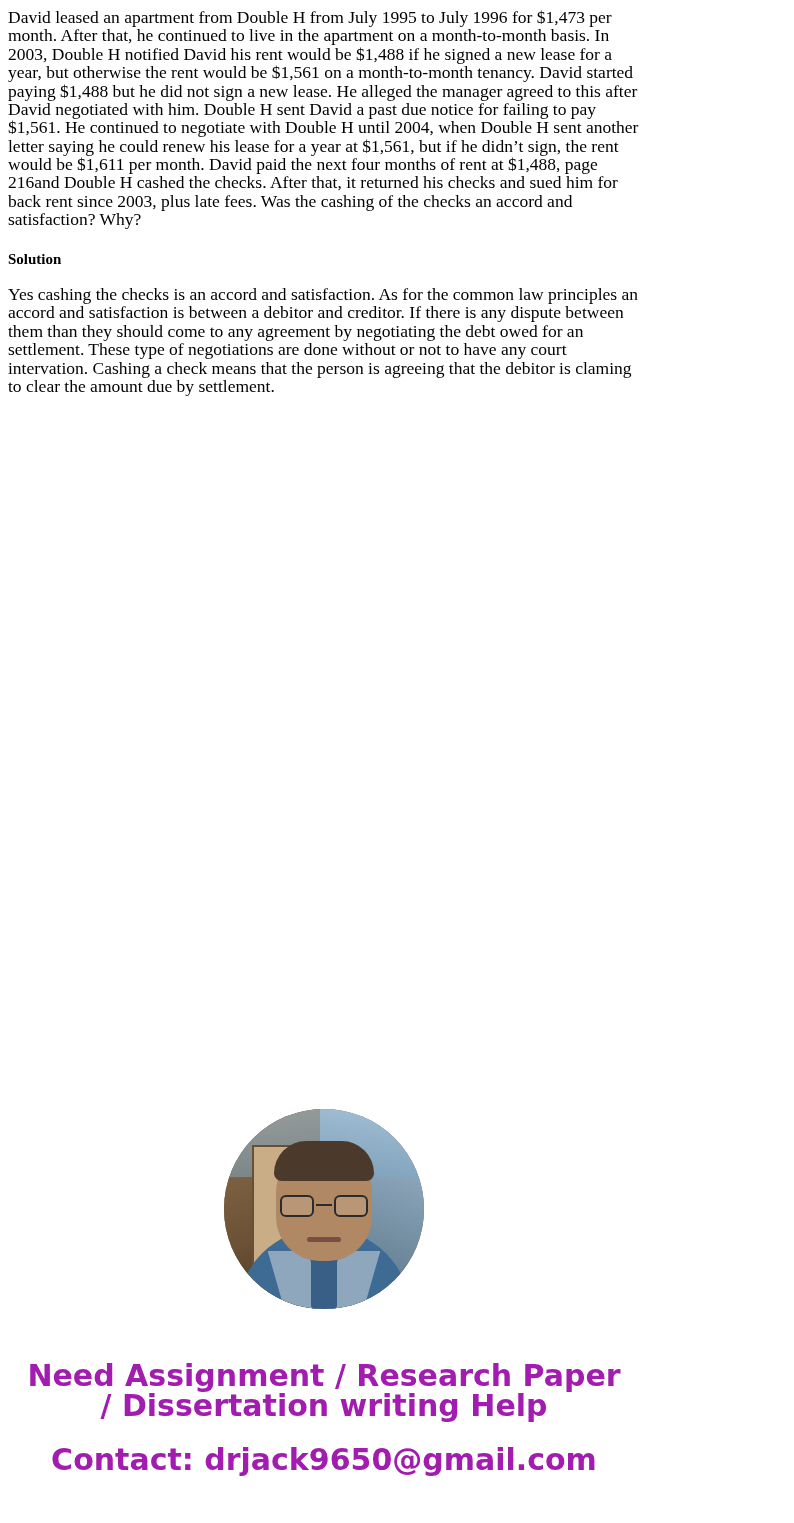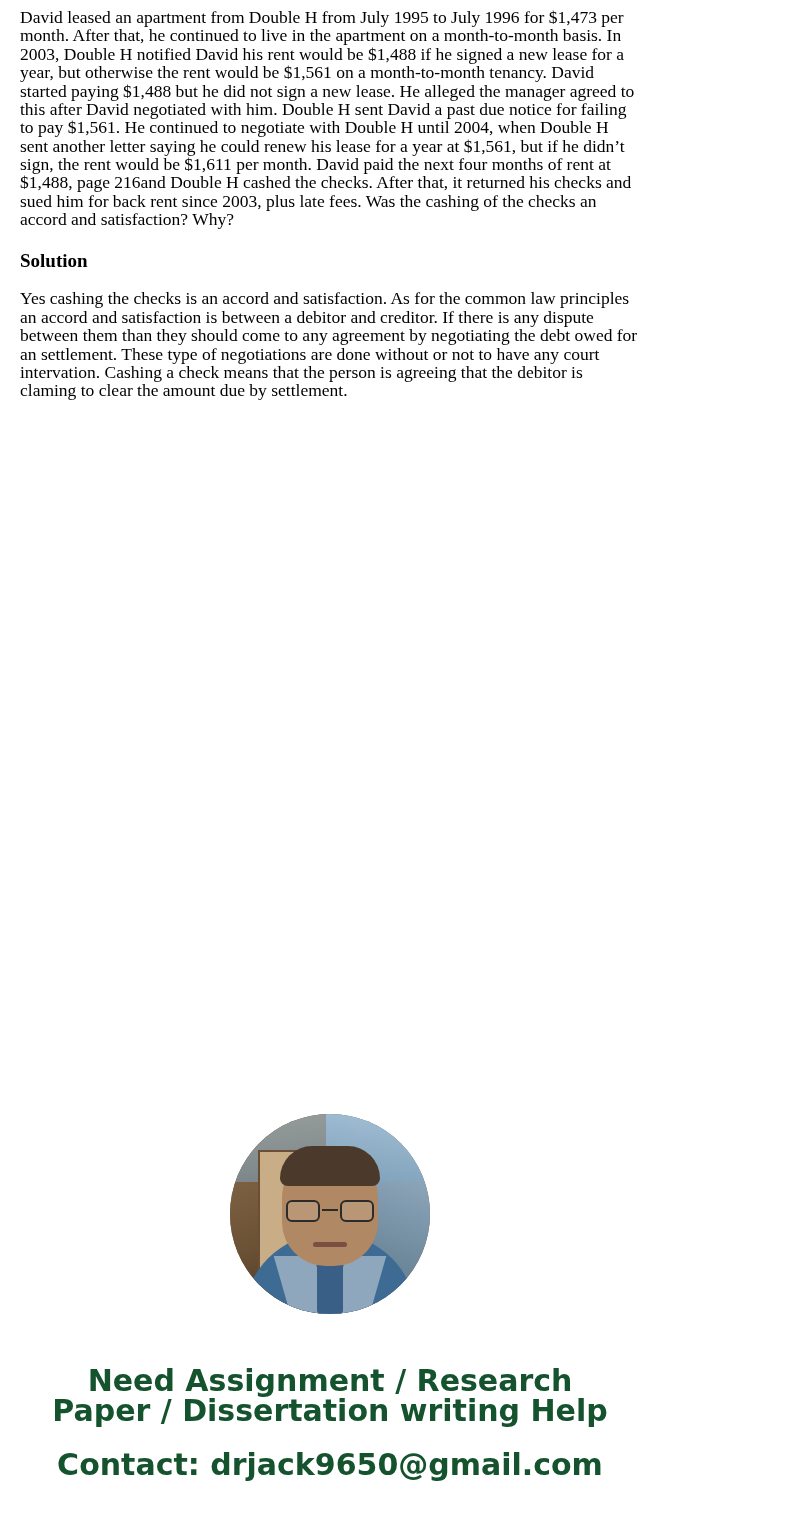--- a/index.html
+++ b/index.html
@@ -9,33 +9,33 @@
   }
   body {
     width: 794px;
     min-height: 1523px;
     font-family: "Liberation Serif", "DejaVu Serif", serif;
     color: #000000;
   }
   .page {
     width: 648px;
     box-sizing: border-box;
-    padding: 8px 8px 0 20px;
+    padding: 8px 8px 0 8px;
   }
   p.body-text {
     font-size: 17.5px;
     line-height: 1.05;
     margin: 0 0 14px 0;
     text-align: left;
   }
   p.body-text:first-child {
     margin-top: 0;
   }
   h2.section-heading {
-    font-size: 19px;
+    font-size: 15px;
     font-weight: bold;
     margin: 22px 0 18px 0;
     line-height: 1.1;
   }
   .spacer {
     height: 700px;
   }
   .portrait-wrap {
     display: flex;
     justify-content: center;
@@ -184,21 +184,21 @@
     background: #7a4f42;
     border-radius: 3px;
   }
   .promo {
     margin-top: 52px;
     text-align: center;
     font-family: "DejaVu Sans", "Liberation Sans", sans-serif;
     font-weight: bold;
     font-size: 30px;
     line-height: 1.0;
-    color: #14532d;
+    color: #a21caf;
   }
   .promo .line1 {
     display: block;
     padding: 0 14px;
   }
   .promo .line2 {
     display: block;
     margin-top: 24px;
   }
 </style>

